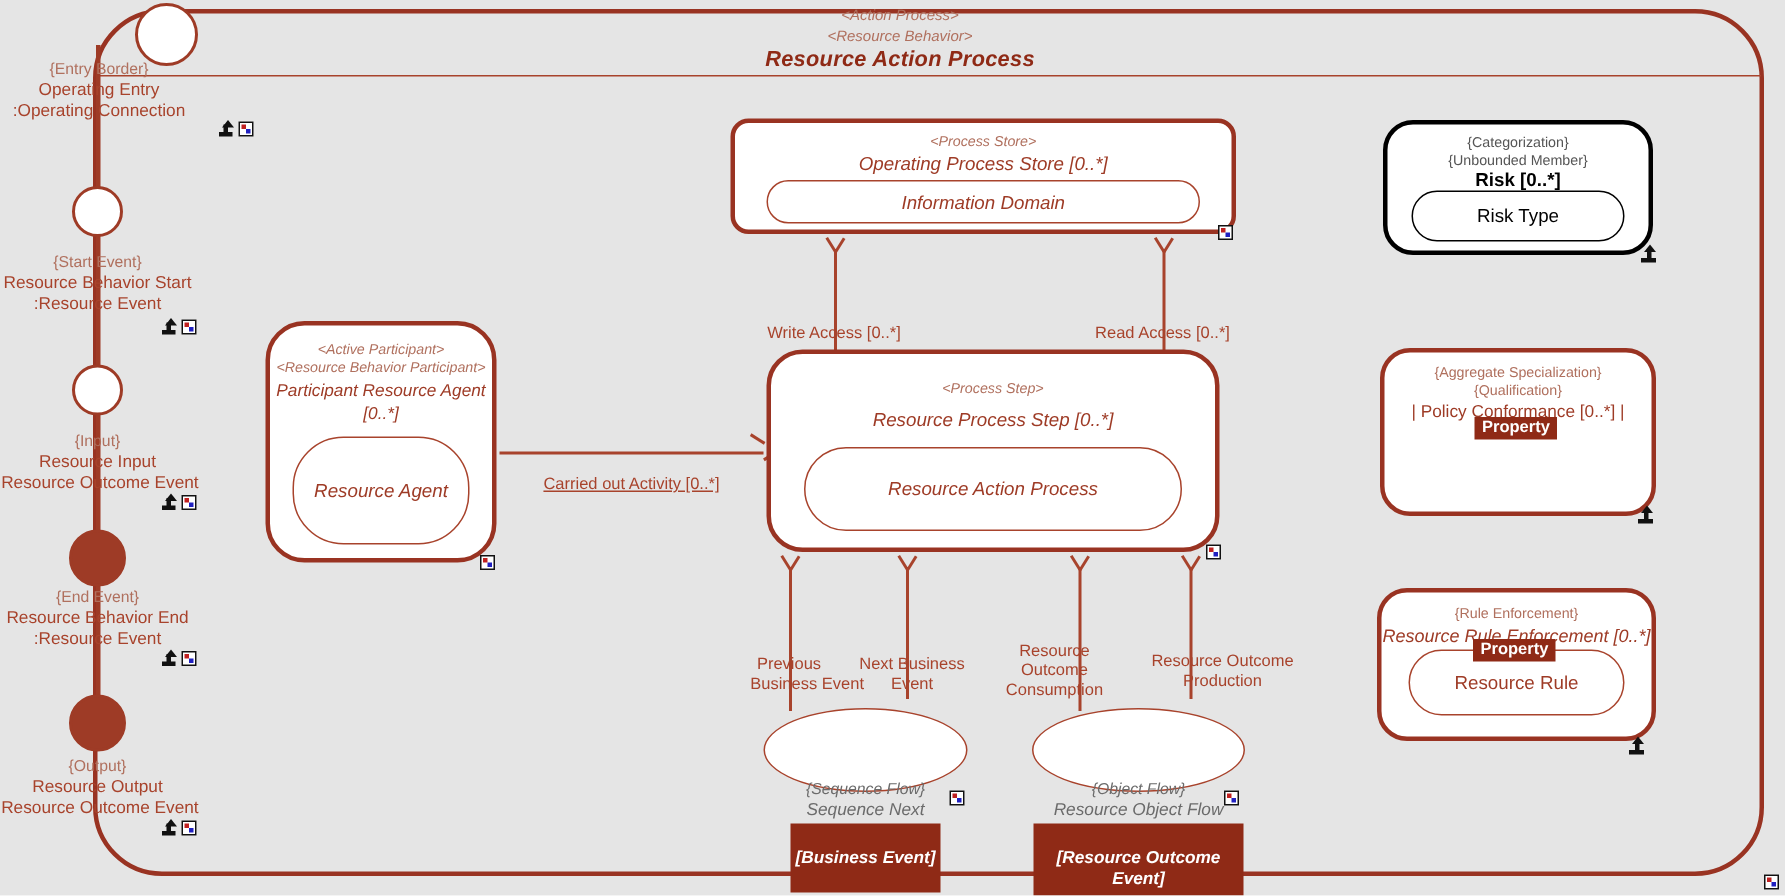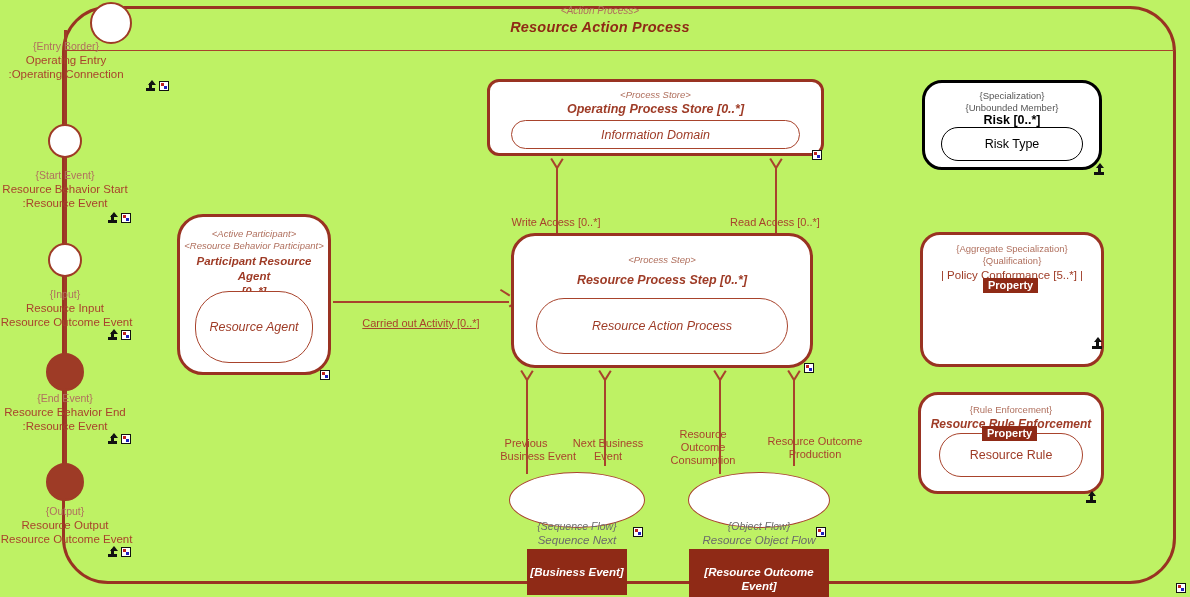--- a/index.html
+++ b/index.html
@@ -4,21 +4,21 @@
 <style>
   html,body{margin:0;padding:0;background:#ffffff;}
   body{
     font-family:"Liberation Sans","DejaVu Sans",sans-serif;
     -webkit-font-smoothing:antialiased;
   }
   #canvas{
     position:relative;
     width:1190px;height:597px;
     overflow:hidden;
-    background:#bef264;
+    background:#e5e5e5;
   }
   .abs{position:absolute;}
 
   
   .t{
     position:absolute;
     color:#9e3b26;
     text-align:center;
     line-height:1.18;
     white-space:nowrap;
@@ -104,21 +104,21 @@
     border-radius:12px;
     background:#ffffff;
     box-sizing:border-box;
   }
   .rbox.black{border-color:#000000;}
   .rbox .hdr{
     position:absolute;left:0;right:0;top:7px;text-align:center;
   }
   .rbox .hdr .st{font-size:9.5px;color:#b0705e;font-style:italic;line-height:1.25;}
   .rbox .hdr .st.noital{font-style:normal;}
-  .rbox .hdr .nm{font-size:12.5px;font-style:italic;font-weight:bold;color:#9e3b26;line-height:1.3;}
+  .rbox .hdr .nm{font-size:12.5px;font-style:italic;font-weight:normal;color:#9e3b26;line-height:1.3;}
   .rbox.black .hdr .st{color:#555;}
   .rbox.black .hdr .nm{color:#000;font-style:normal;}
 
   .inner-pill{
     position:absolute;
     border:1.4px solid #a8432c;
     border-radius:999px;
     background:#ffffff;
     box-sizing:border-box;
     display:flex;align-items:center;justify-content:center;
@@ -194,20 +194,21 @@
 </head>
 <body>
 
 <div id="canvas">
 
   <div class="abs" id="outer-frame"></div>
   <div class="abs" id="outer-header-rule"></div>
 
   <div class="abs" id="frame-title-block">
     <div class="s1">&lt;Action Process&gt;</div>
+    <div class="s2">&lt;Resource Behavior&gt;</div>
     <div class="tt">Resource Action Process</div>
   </div>
 
   <div class="abs" id="lifeline"></div>
 
   <div class="node-circle" style="left:90px;top:2px;width:42px;height:42px;"></div>
   <div class="node-text" style="left:-34px;top:40px;">
     <div class="k">{Entry Border}</div>
     <div class="n1">Operating Entry</div>
     <div class="n2">:Operating Connection</div>
@@ -386,35 +387,35 @@
   </div>
   <div class="mini-icons" style="left:816px;top:527px;">
     <span class="ico-square">
         <i class="r"></i>
         <i class="b"></i>
       </span>
   </div>
 
   <div class="rbox black" style="left:922px;top:80px;width:180px;height:90px;border-radius:20px;border-width:3px;">
     <div class="hdr" style="top:7px;">
-      <div class="st noital">{Specialization}</div>
+      <div class="st noital">{Categorization}</div>
       <div class="st noital">{Unbounded Member}</div>
       <div class="nm" style="font-size:12.5px;font-weight:bold;margin-top:-2px;">Risk [0..*]</div>
     </div>
     <div class="inner-pill" style="left:16px;top:44px;right:16px;height:34px;border-radius:18px;font-size:12.5px;font-weight:normal;">Risk Type</div>
   </div>
   <div class="corner-anchor" style="left:1094px;top:163px;">
       <em></em>
     </div>
 
-  <div class="rbox" style="left:920px;top:232px;width:184px;height:135px;border-radius:20px;">
+  <div class="rbox" style="left:920px;top:232px;width:184px;height:112px;border-radius:20px;">
     <div class="hdr" style="top:8px;">
       <div class="st noital">{Aggregate Specialization}</div>
       <div class="st noital">{Qualification}</div>
-      <div class="nm" style="font-size:11.5px;font-style:normal;font-weight:normal;margin-top:1px;">| Policy Conformance [5..*] |</div>
+      <div class="nm" style="font-size:11.5px;font-style:normal;font-weight:normal;margin-top:1px;">| Policy Conformance [0..*] |</div>
     </div>
     <div class="prop-badge" style="left:60px;top:43px;">Property</div>
   </div>
   <div class="corner-anchor" style="left:1092px;top:337px;">
       <em></em>
     </div>
 
   <div class="rbox" style="left:918px;top:392px;width:186px;height:102px;border-radius:20px;">
     <div class="hdr" style="top:9px;">
       <div class="st noital">{Rule Enforcement}</div>

